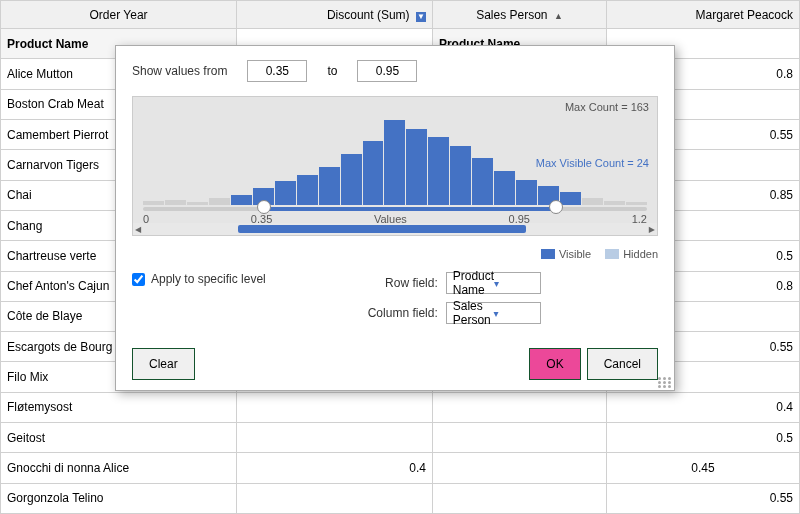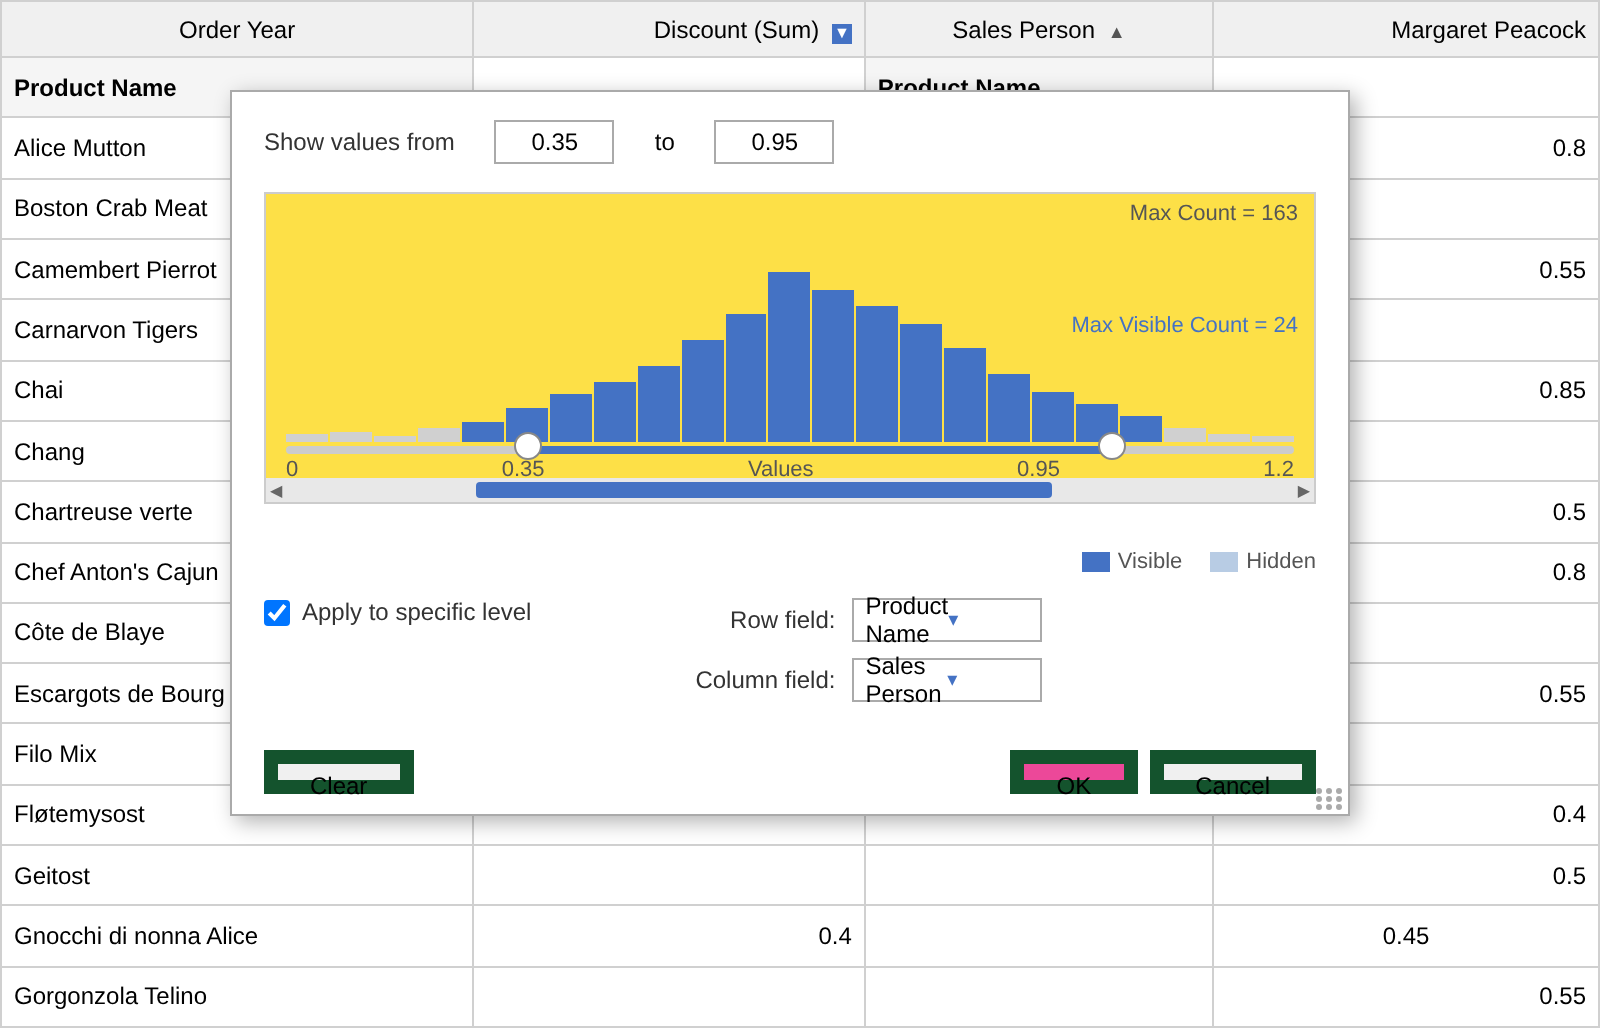--- a/index.html
+++ b/index.html
@@ -87,23 +87,23 @@
       font-size: 12px;
       width: 60px;
       height: 22px;
       text-align: center;
     }
 
     
     .histogram-container {
       position: relative;
       border: 1px solid #ccc;
-      height: 156px;
-      margin-bottom: 23px;
-      background: #fde047;
+      height: 140px;
+      margin-bottom: 12px;
+      background: #e5e5e5;
       overflow: hidden;
     }
 
     .hist-max-label {
       position: absolute;
       top: 4px;
       right: 8px;
       font-size: 11px;
       color: #555;
     }
@@ -287,26 +287,26 @@
 
     
     .dialog-footer {
       display: flex;
       justify-content: space-between;
       align-items: center;
       padding: 10px 16px;
       border-top: none;
     }
     .btn {
-      border: 7px solid #14532d;
+      border: 1px solid #14532d;
       background: #f0f0f0;
       padding: 4px 16px;
       font-size: 12px;
       cursor: pointer;
-      height: 22px;
+      height: 32px;
       min-width: 50px;
     }
     .btn-ok {
       background: #ec4899;
     }
     .footer-right {
       display: flex;
       gap: 6px;
     }
 
@@ -517,21 +517,21 @@
       <div class="legend-item">
         <span class="legend-box visible"></span>
         <span>Visible</span>
       </div>
       <div class="legend-item">
         <span class="legend-box hidden"></span>
         <span>Hidden</span>
       </div>
     </div>
 
-    <div style="display:flex; align-items:flex-start; ">
+    <div style="display:flex; align-items:flex-start; gap:20px;">
       <div class="apply-row">
         <input type="checkbox" id="apply-chk" checked="" style="">
         <label for="apply-chk" class="apply-label">Apply to specific level</label>
       </div>
       <div class="fields-section">
         <span class="field-label">Row field:</span>
         <div class="field-select">
           <span>Product Name</span>
           <span class="dropdown-arrow">▾</span>
         </div>

